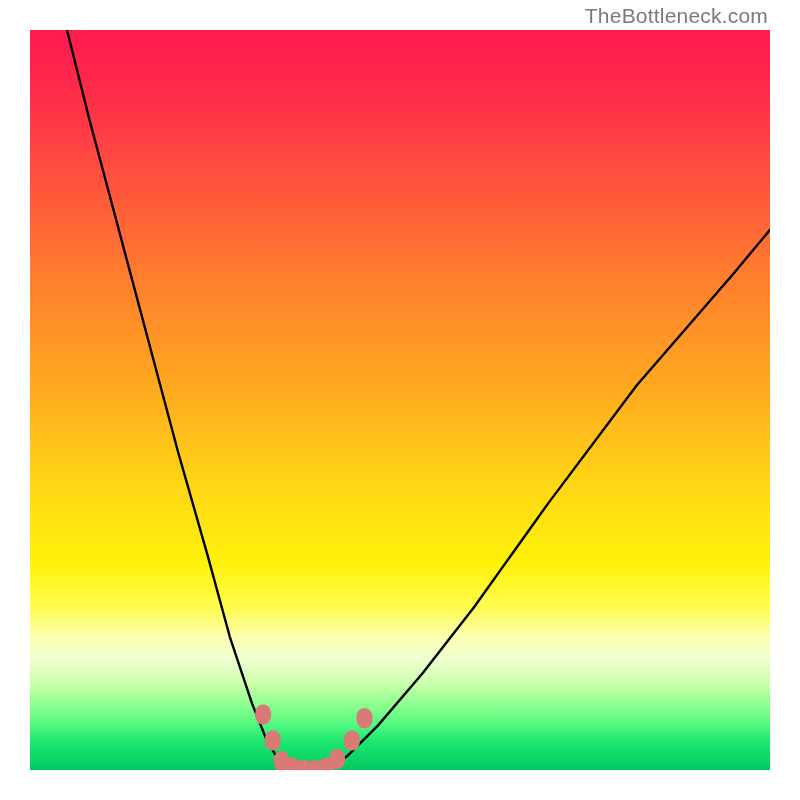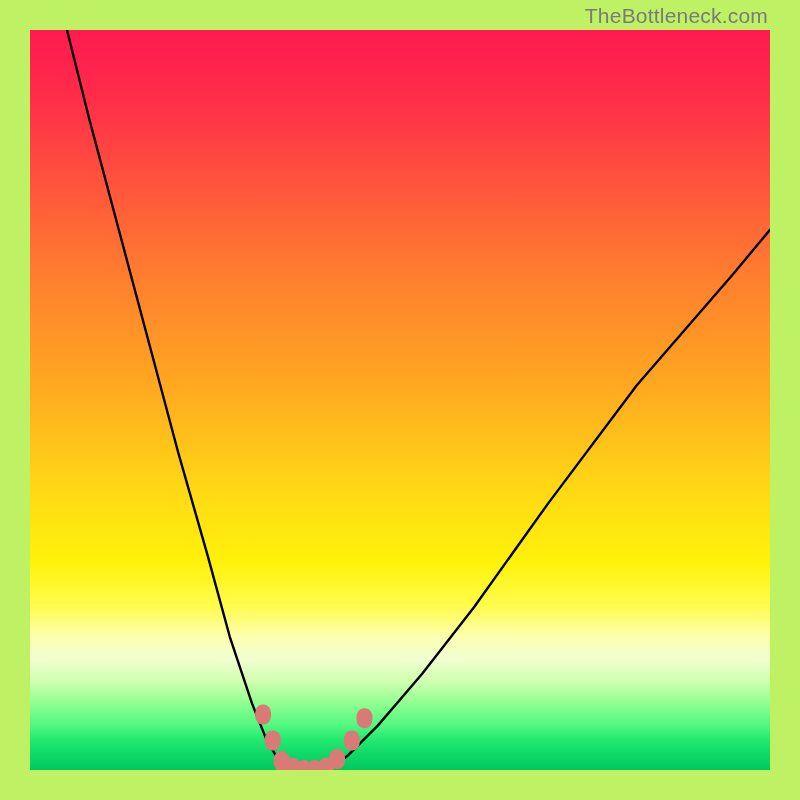--- a/index.html
+++ b/index.html
@@ -10,21 +10,21 @@
     background: #000;
     position: relative;
     font-family: Arial, sans-serif;
   }
   .frame {
     position: absolute;
     top: 0;
     left: 0;
     width: 800px;
     height: 800px;
-    background: #bef264;
+    background: #ffffff;
   }
   .plot-area {
     position: absolute;
     top: 30px;
     left: 30px;
     width: 740px;
     height: 740px;
     overflow: hidden;
   }
   .gradient-bg {

